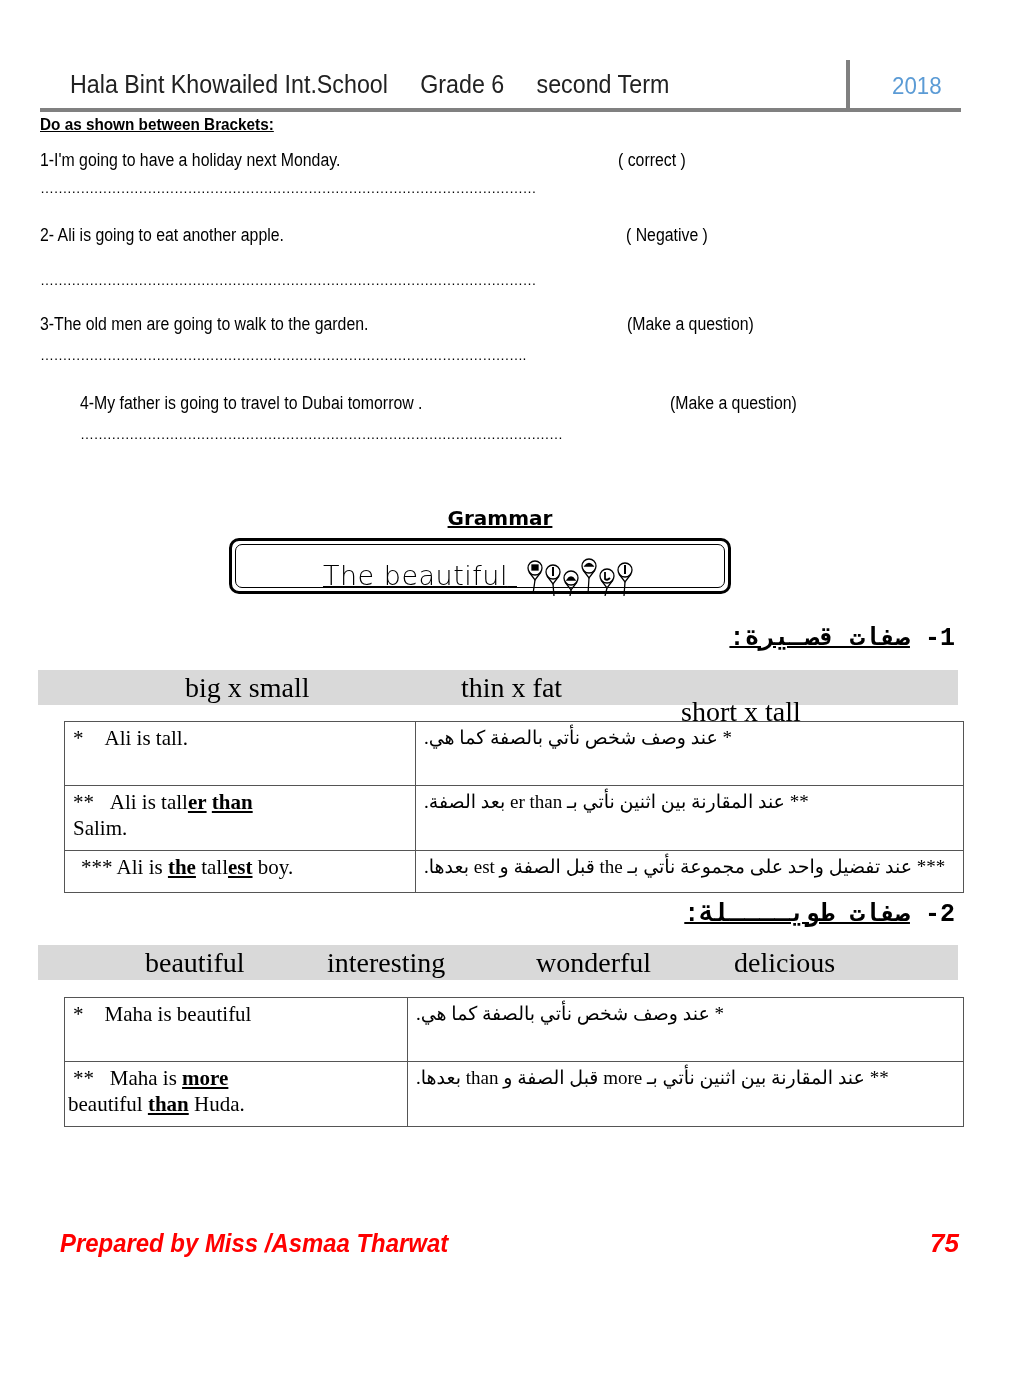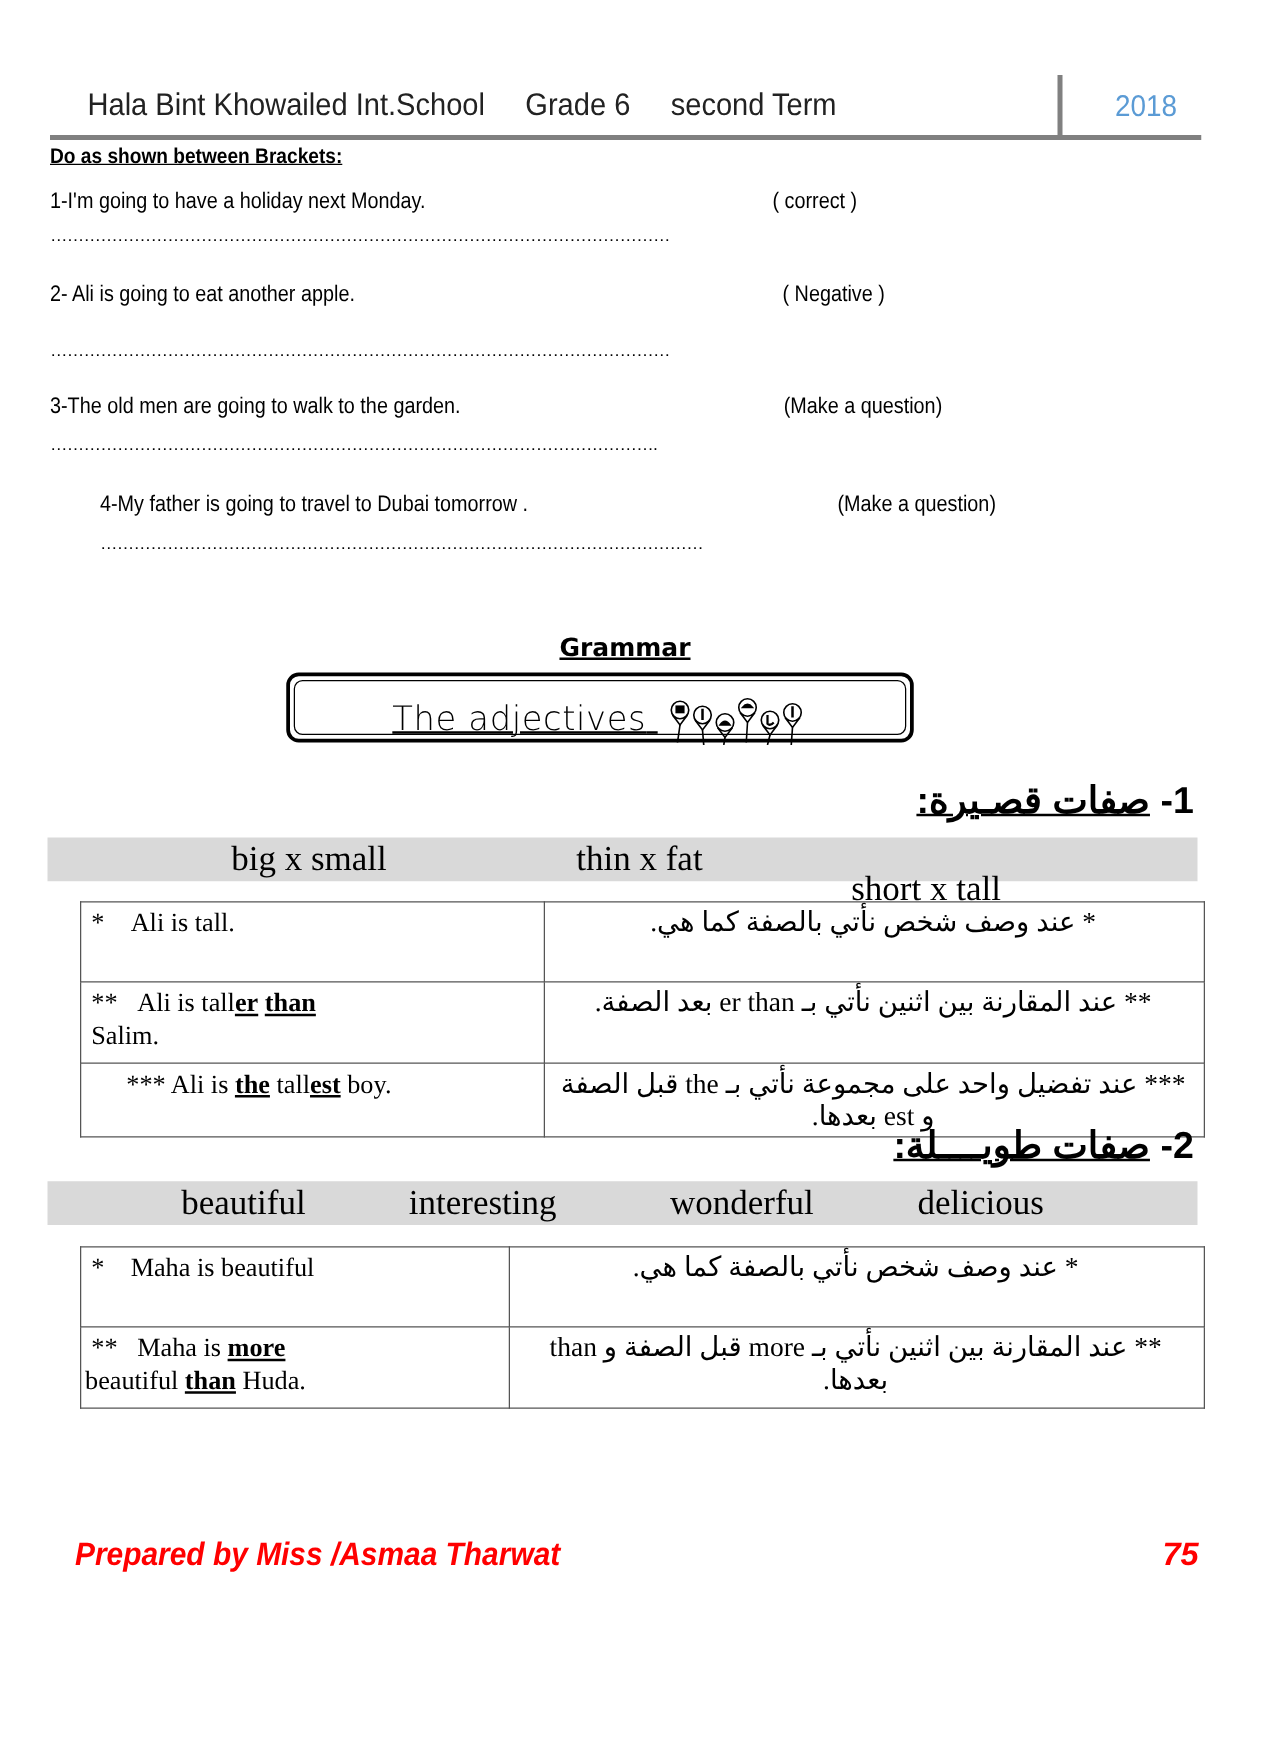--- a/index.html
+++ b/index.html
@@ -16,30 +16,30 @@
 
   .q { font-size:18px; font-family:"Liberation Sans", sans-serif; white-space:nowrap; transform:scaleX(0.88); transform-origin:left; }
   .dots { font-size:14px; font-family:"Liberation Sans", sans-serif; letter-spacing:-0.6px; white-space:nowrap; overflow:hidden; }
 
   .grammar { left:0; width:1000px; top:506px; text-align:center; font-size:20px; font-weight:bold; text-decoration:underline; font-family:"DejaVu Sans", sans-serif; }
   .title-box { left:229px; top:538px; width:496px; height:50px; border:3px solid #000; border-radius:10px; }
   .title-box-inner { position:absolute; left:3px; top:3px; right:3px; bottom:3px; border:1.5px solid #000; border-radius:7px; }
   .title-text { position:absolute; left:0; right:0; top:17px; text-align:center; font-size:27px; font-family:"DejaVu Sans", sans-serif; font-weight:300; text-decoration:underline; text-decoration-thickness:1.5px; letter-spacing:0.5px; }
   .balloons { display:inline-block; vertical-align:middle; margin-left:8px; }
 
-  .ar-head { font-size:30px; font-weight:bold; font-family:Liberation Sans, sans-serif; direction:rtl; white-space:nowrap; }
+  .ar-head { font-size:25px; font-weight:bold; font-family:Liberation Mono, monospace; direction:rtl; white-space:nowrap; }
   .ar-head u { text-decoration-thickness:2px; }
 
   .band { left:38px; width:920px; background:#d9d9d9; font-family:"Liberation Serif", serif; font-size:28px; }
   .band span { position:absolute; top:2px; white-space:nowrap; }
 
   table.rules { position:absolute; left:64px; width:900px; border-collapse:collapse; font-family:"Liberation Serif", serif; font-size:21px; }
   table.rules td { border:1.5px solid #555; vertical-align:top; padding:3px 8px; line-height:26px; }
   table.rules td.en { width:326px; }
-  table.rules td.ar { direction:rtl; text-align:center; font-size:22px; padding-right:10px; }
+  table.rules td.ar { direction:rtl; text-align:left; font-size:19px; padding-right:10px; }
   .ul-b { font-weight:bold; text-decoration:underline; }
 
   .footer { left:60px; top:1228px; font-size:26px; font-weight:bold; font-style:italic; color:#ff0000; font-family:"Liberation Sans", sans-serif; transform:scaleX(0.92); transform-origin:left; white-space:nowrap; }
   .pagenum { left:930px; top:1228px; font-size:26px; font-weight:bold; font-style:italic; color:#ff0000; font-family:"Liberation Sans", sans-serif; }
 </style>
 </head>
 <body>
 
 <div class="abs hdr-text"><span>Hala Bint Khowailed Int.School</span><span>     </span><span>Grade 6</span><span>     </span><span>second Term</span></div>
 <div class="abs hdr-year">2018</div>
@@ -62,21 +62,21 @@
 
 <div class="abs q" style="left:80px;top:393px;">4-My father is going to travel to Dubai tomorrow .</div>
 <div class="abs q" style="left:670px;top:393px;">(Make a question)</div>
 <div class="abs dots" style="left:80px;top:426px;width:600px;">………………………………………………………………………………………………</div>
 
 <div class="abs grammar">Grammar</div>
 
 <div class="abs title-box">
   <div class="title-box-inner"></div>
   <div class="title-text">
-    <span>The adjectives</span>
+    <span>The beautiful</span>
     <svg class="balloons" width="112" height="38" viewBox="0 0 112 38">
       <g fill="none" stroke="#000" stroke-width="1.3">
         <g transform="translate(2,2)">
             <circle cx="8" cy="8" r="7"></circle>
             <path d="M2 12 L8 20 L14 12"></path>
             <line x1="8" y1="20" x2="6" y2="34"></line>
             <rect x="5" y="5" width="6" height="5" fill="#000"></rect>
           </g>
         <g transform="translate(20,6)">
             <circle cx="8" cy="8" r="7"></circle>
@@ -125,21 +125,21 @@
   <tbody>
       <tr style="height:64px;">
     <td class="en"><span>*</span>&nbsp;&nbsp;&nbsp;&nbsp;<span>Ali is tall.</span></td>
     <td class="ar">*      عند وصف شخص نأتي بالصفة كما هي.</td>
   </tr>
   <tr style="height:65px;">
     <td class="en"><span>**</span>&nbsp;&nbsp;&nbsp;<span>Ali is tall</span><span class="ul-b">er</span><span> </span><span class="ul-b">than</span><br><span> Salim.</span></td>
     <td class="ar">**    عند المقارنة بين اثنين نأتي بـ er  than بعد الصفة.</td>
   </tr>
   <tr style="height:42px;">
-    <td class="en" style="padding-left:36px;"><span>***</span> <span>Ali is </span><span class="ul-b">the</span><span> tall</span><span class="ul-b">est</span><span> boy.</span></td>
+    <td class="en" style="padding-left:16px;"><span>***</span> <span>Ali is </span><span class="ul-b">the</span><span> tall</span><span class="ul-b">est</span><span> boy.</span></td>
     <td class="ar">*** عند تفضيل واحد على مجموعة نأتي بـ the قبل الصفة و est بعدها.</td>
   </tr>
 </tbody>
   </table>
 
 <div class="abs ar-head" style="right:65px;top:898px;"><span>2-</span> <u>صفات طويــــلة:</u></div>
 
 <div class="abs band" style="top:945px;height:35px;">
   <span style="left:107px;">beautiful</span>
   <span style="left:289px;">interesting</span>

